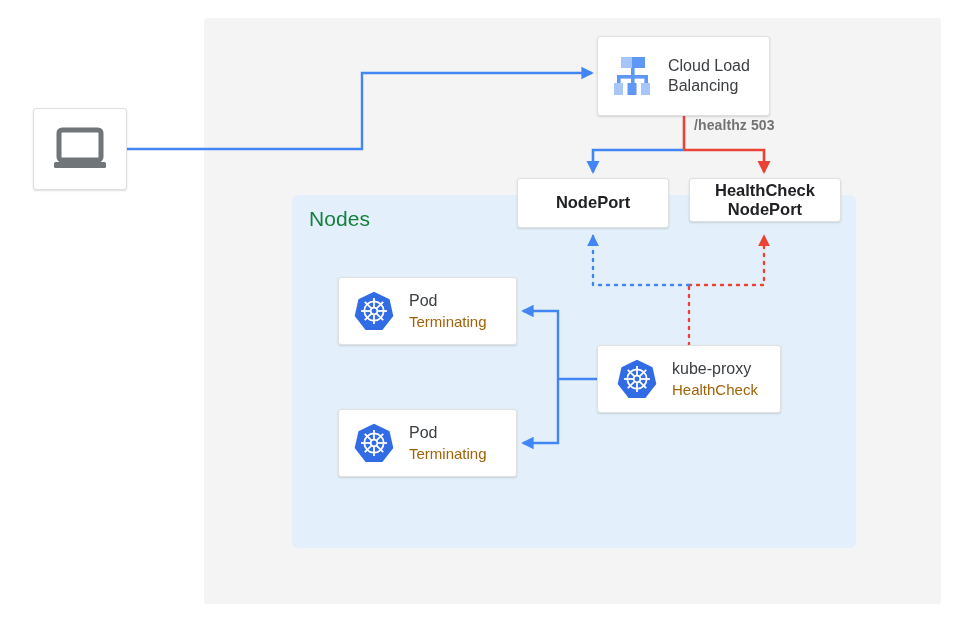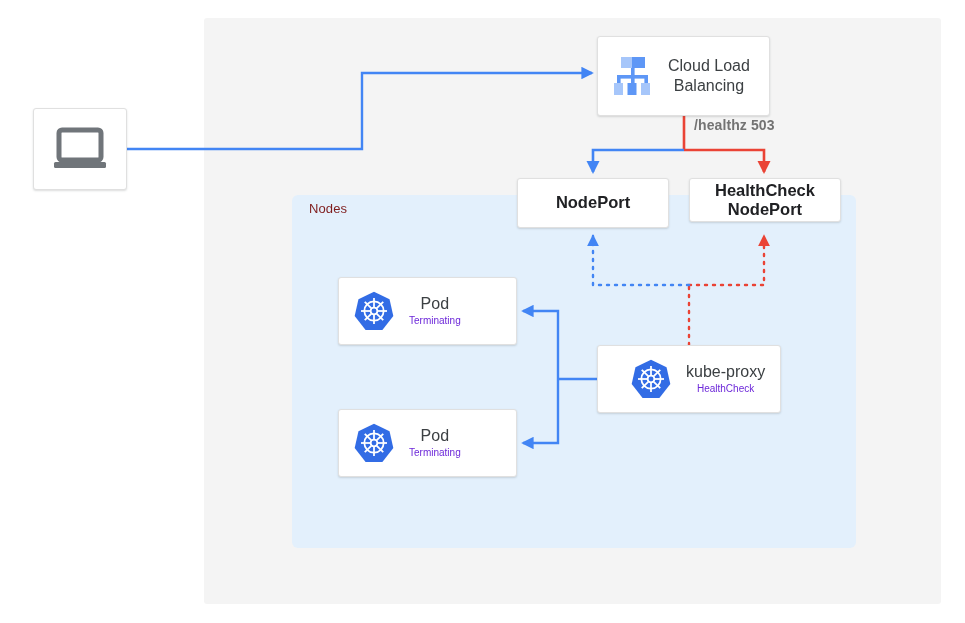--- a/index.html
+++ b/index.html
@@ -31,23 +31,23 @@
     left: 292px;
     top: 195px;
     width: 564px;
     height: 353px;
     background: #e3f0fc;
     border-radius: 6px;
   }
   .nodes-label {
     position: absolute;
     left: 309px;
-    top: 201px;
-    font-size: 13px;
-    color: #7f1d1d;
+    top: 207px;
+    font-size: 21px;
+    color: #15803d;
     letter-spacing: 0.1px;
   }
   .card {
     position: absolute;
     background: #ffffff;
     border: 1px solid #e0e0e0;
     border-radius: 3px;
     box-sizing: border-box;
     box-shadow: 0 1px 2px rgba(60,64,67,0.18);
     display: flex;
@@ -93,40 +93,39 @@
     top: 409px;
     width: 179px;
     height: 68px;
     padding-left: 14px;
   }
   .kubeproxy-box {
     left: 597px;
     top: 345px;
     width: 184px;
     height: 68px;
-    padding-left: 32px;
+    padding-left: 18px;
   }
   .card-icon {
     flex: 0 0 auto;
     display: flex;
     align-items: center;
     justify-content: center;
   }
   .card-text {
     margin-left: 14px;
     line-height: 1.28;
-    text-align: center;
   }
   .card-title {
     font-size: 16px;
     color: #3c4043;
   }
   .card-sub {
-    font-size: 10px;
-    color: #6d28d9;
+    font-size: 15px;
+    color: #a16207;
   }
   .port-label {
     font-size: 16.5px;
     font-weight: bold;
     color: #202124;
     text-align: center;
     line-height: 1.16;
   }
   .healthz-label {
     position: absolute;

